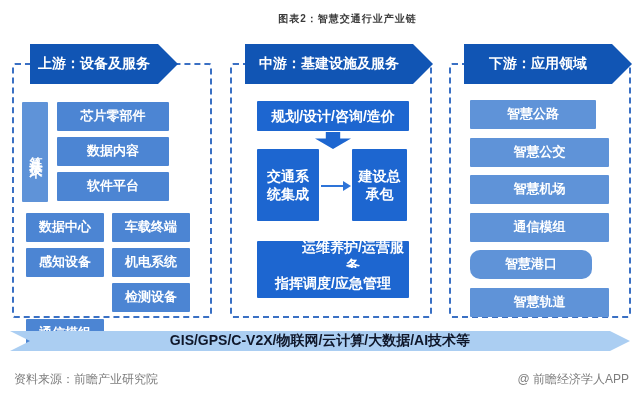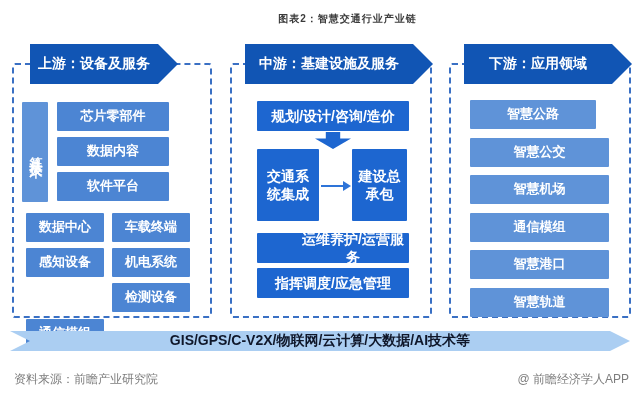--- a/index.html
+++ b/index.html
@@ -81,30 +81,30 @@
 
     <span class="arrow-right" style="left:89px;top:113px;">
       <svg width="30" height="12" viewBox="0 0 30 12" aria-hidden="true">
         <line x1="0" y1="6" x2="22" y2="6" stroke="#2e74d8" stroke-width="2"></line>
         <polygon points="22,1 30,6 22,11" fill="#2e74d8"></polygon>
       </svg>
     </span>
 
     <div class="box fill-mid" style="left:120px;top:84px;width:55px;height:72px;padding:0 4px;">建设总承包</div>
 
-    <div class="box fill-mid" style="left:25px;top:168px;width:152px;height:30px;padding-left:40px;">运维养护/运营服务</div>
+    <div class="box fill-mid" style="left:25px;top:176px;width:152px;height:30px;padding-left:40px;">运维养护/运营服务</div>
     <div class="box fill-mid" style="left:25px;top:203px;width:152px;height:30px;">指挥调度/应急管理</div>
   </div>
 
   <div class="dashed col-r">
     <div class="box fill-soft" style="left:19px;top:35px;width:126px;height:29px;">智慧公路</div>
     <div class="box fill-soft" style="left:19px;top:73px;width:139px;height:29px;">智慧公交</div>
     <div class="box fill-soft" style="left:19px;top:110px;width:139px;height:29px;">智慧机场</div>
     <div class="box fill-soft" style="left:19px;top:148px;width:139px;height:29px;">通信模组</div>
-    <div class="box fill-soft" style="left:19px;top:185px;width:139px;height:29px;">智慧港口</div>
+    <div class="box fill-soft" style="left:19px;top:185px;width:122px;height:29px;border-radius:10px;">智慧港口</div>
     <div class="box fill-soft" style="left:19px;top:223px;width:139px;height:29px;">智慧轨道</div>
   </div>
 
   <div class="banner">GIS/GPS/C-V2X/物联网/云计算/大数据/AI技术等</div>
 
   <div class="src">资料来源：前瞻产业研究院</div>
   <div class="brand">@ 前瞻经济学人APP</div>
 
 </div>
 

